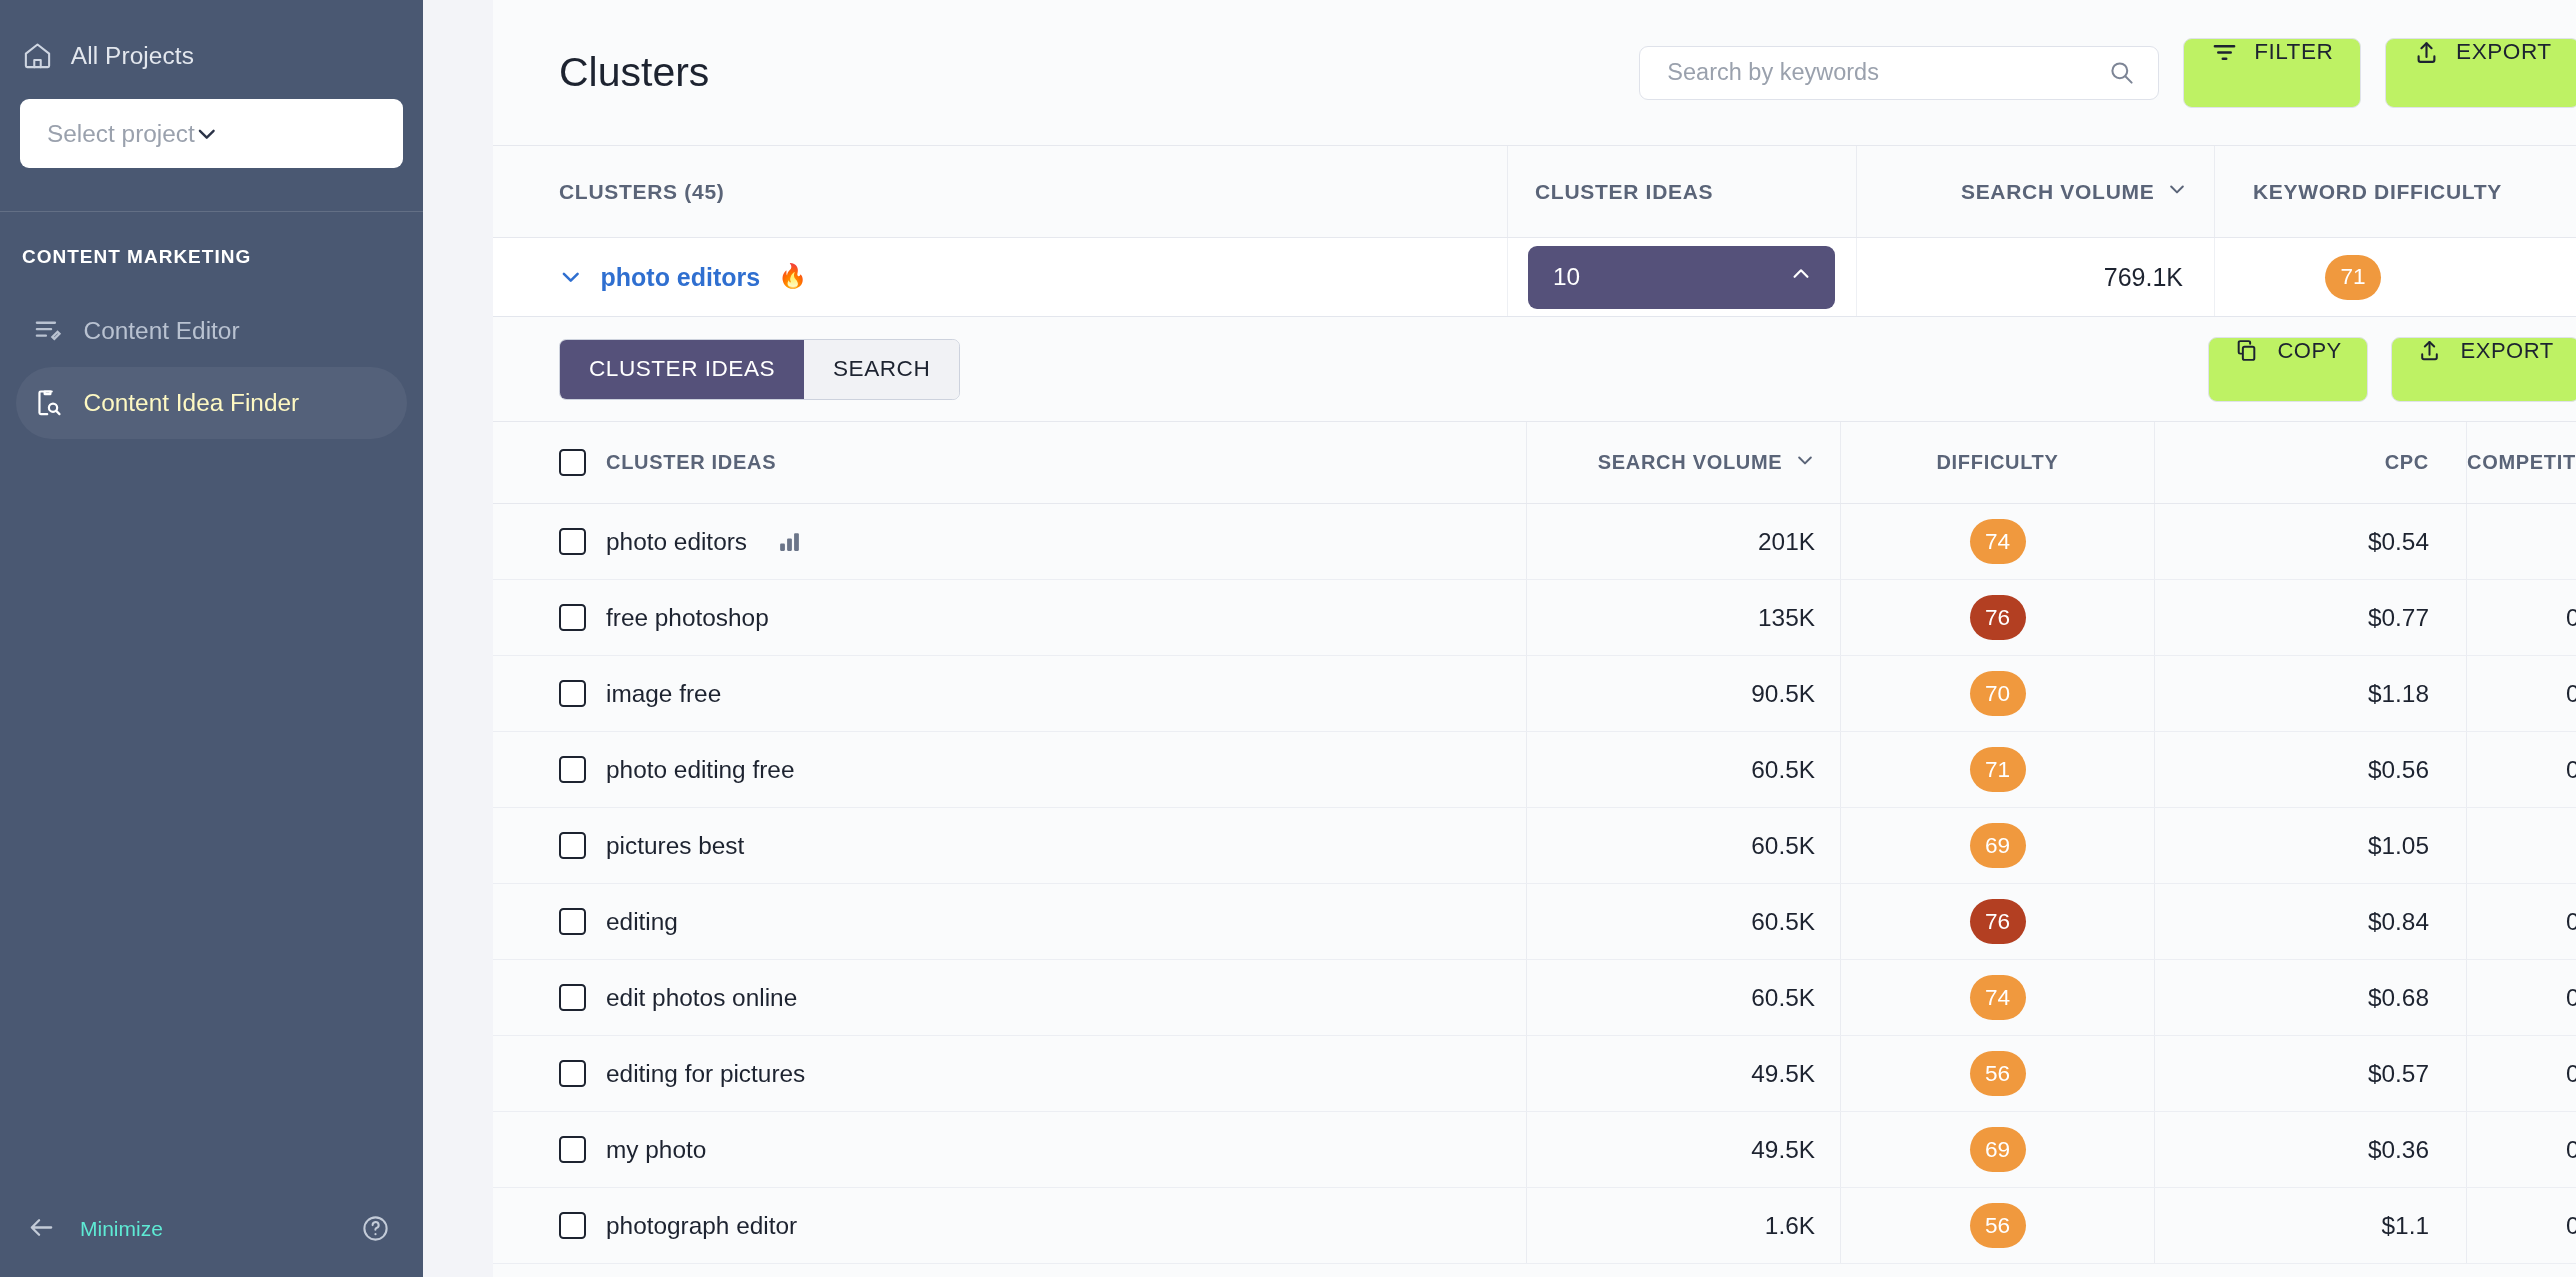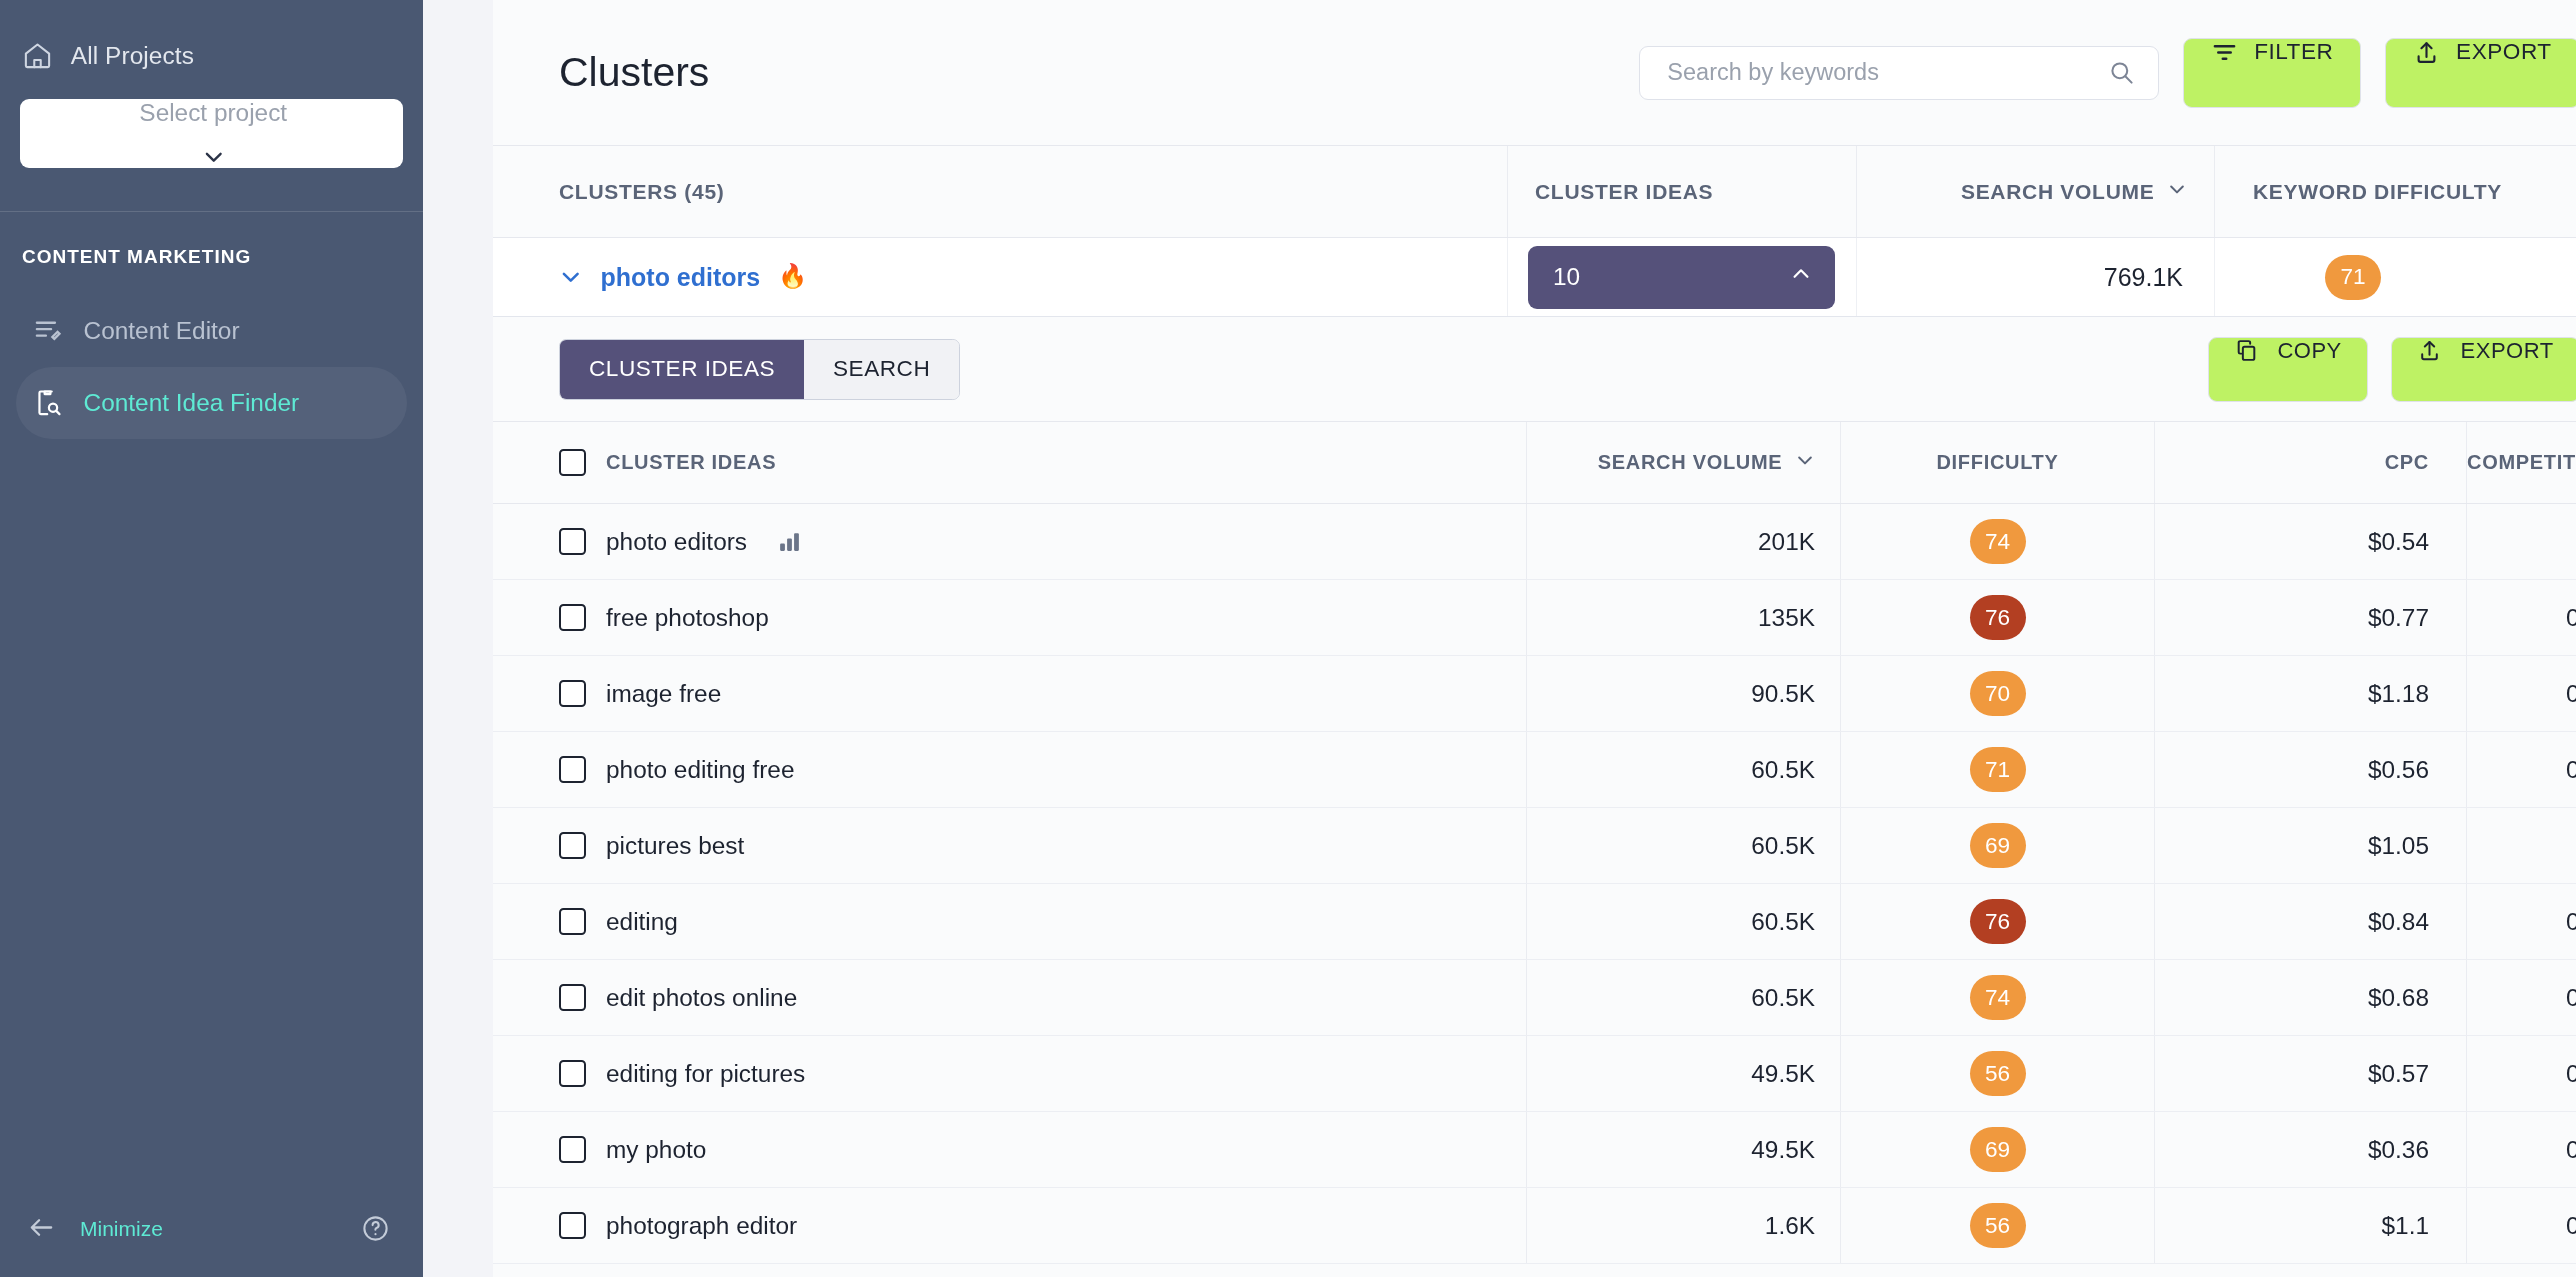--- a/index.html
+++ b/index.html
@@ -30,24 +30,23 @@
   .sb-allprojects .label {
     color: #e3e7ee; font-size: 24.4px; letter-spacing: 0.1px;
   }
   .home-icon { width: 31px; height: 31px; display: block; }
 
   .project-select {
     margin-top: 20px;
     height: 69px;
     background: #ffffff;
     border-radius: 9px;
-    display: flex; align-items: center; justify-content: space-between;
+    display: flex; align-items: center; justify-content: flex-start;
     padding: 0 23.5px 0 27px;
     cursor: pointer;
-    flex-direction: column;
   }
   .project-select .ps-label { color: #9aa1ad; font-size: 24.4px; }
   .chev { width: 23.5px; height: 23.5px; }
 
   .sb-divider {
     margin-top: 43px;
     height: 0.9px; background: rgba(255,255,255,0.14);
   }
 
   .sb-section-title {
@@ -60,21 +59,21 @@
   .sb-item {
     display: flex; align-items: center; gap: 20px;
     height: 72px; padding-left: 16.3px;
     border-radius: 36px;
     cursor: pointer;
   }
   .sb-item .sb-item-label {
     color: #b9c2d1; font-size: 24.4px;
   }
   .sb-item.active { background: #54617a; }
-  .sb-item.active .sb-item-label { color: #5eead4; }
+  .sb-item.active .sb-item-label { color: #fef9c3; }
   .sb-ic { width: 31px; height: 31px; flex: 0 0 31px; }
 
   .sb-bottom {
     margin-top: auto;
     display: flex; align-items: center; justify-content: space-between;
     padding: 0 33px 33px 27px;
   }
   .sb-minimize {
     display: flex; align-items: center; gap: 22px; cursor: pointer;
   }

